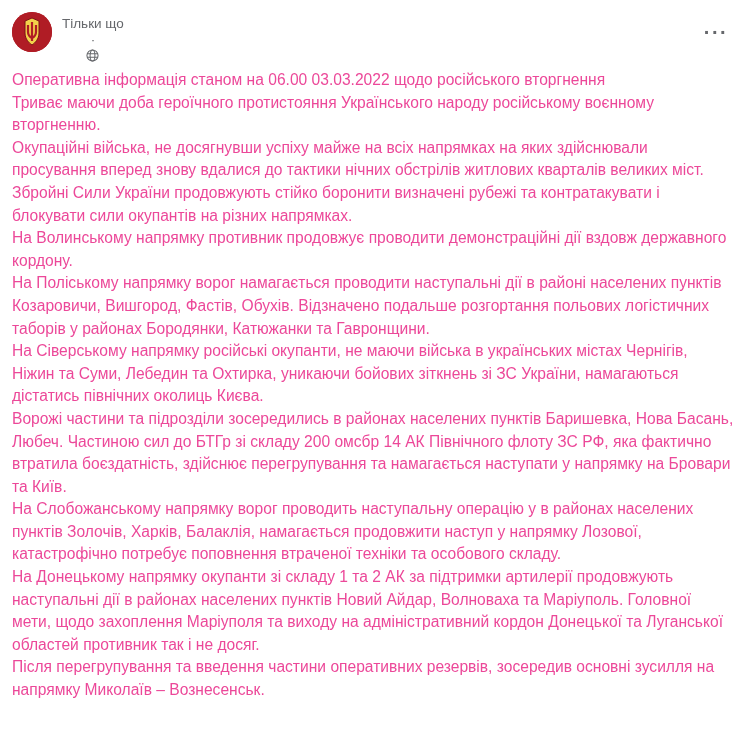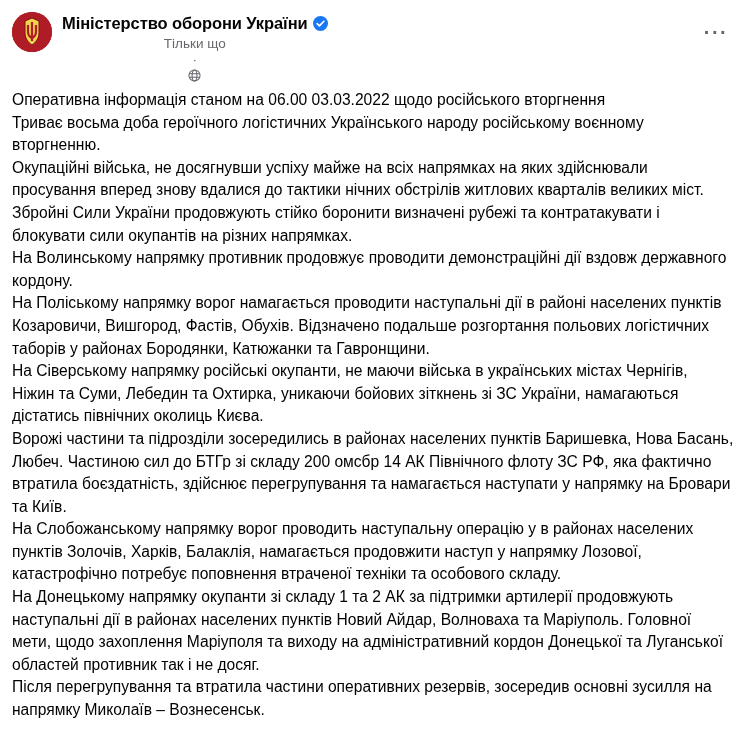--- a/index.html
+++ b/index.html
@@ -98,21 +98,21 @@
     color: #65676b;
     font-size: 20px;
     letter-spacing: 1.5px;
     font-weight: bold;
     line-height: 10px;
     user-select: none;
   }
   .post-body {
     font-size: 15.6px;
     line-height: 22.6px;
-    color: #000000;
+    color: #ec4899;
     padding-bottom: 4px;
   }
   .post-body p {
     margin: 0 0 0 0;
     padding: 0;
     word-wrap: break-word;
   }
   .post-body p + p {
     margin-top: 0px;
   }
@@ -128,52 +128,43 @@
       <svg width="40" height="40" viewBox="0 0 40 40" aria-hidden="true">
         <rect x="0" y="0" width="40" height="40" fill="#b01c25"></rect>
         <path d="M20 6 L27 9 L27 21 C27 27 23 31 20 33 C17 31 13 27 13 21 L13 9 Z" fill="#f2d14b" stroke="#7d1117" stroke-width="1"></path>
         <path d="M20 10 L20 29" stroke="#b01c25" stroke-width="2.2"></path>
         <path d="M16 13 L16 20 C16 23 18 25 20 26" stroke="#b01c25" stroke-width="2.2" fill="none"></path>
         <path d="M24 13 L24 20 C24 23 22 25 20 26" stroke="#b01c25" stroke-width="2.2" fill="none"></path>
       </svg>
     </div>
 
     <div class="header-text">
-      <div class="page-name-row">
-        <span class="page-name">Міністерство оборони України</span>
-        <span class="verified-badge">
-          <svg width="15" height="15" viewBox="0 0 16 16" aria-hidden="true">
-            <circle cx="8" cy="8" r="8" fill="#1877f2"></circle>
-            <path d="M4.4 8.2 L6.8 10.6 L11.6 5.6" stroke="#ffffff" stroke-width="1.8" fill="none" stroke-linecap="round" stroke-linejoin="round"></path>
-          </svg>
-        </span>
-      </div>
       <div class="meta-row">
         <span>Тільки що</span>
         <span class="meta-dot">·</span>
         <span class="globe-icon">
           <svg width="13" height="13" viewBox="0 0 14 14" aria-hidden="true">
             <circle cx="7" cy="7" r="6" fill="none" stroke="#65676b" stroke-width="1.1"></circle>
             <ellipse cx="7" cy="7" rx="2.6" ry="6" fill="none" stroke="#65676b" stroke-width="1.1"></ellipse>
             <path d="M1.3 5.2 H12.7 M1.3 8.8 H12.7" stroke="#65676b" stroke-width="1.1"></path>
           </svg>
         </span>
       </div>
     </div>
 
     <div class="more-btn">···</div>
   </div>
 
   <div class="post-body">
     <p>Оперативна інформація станом на 06.00 03.03.2022 щодо російського вторгнення</p>
-    <p>Триває восьма доба героїчного логістичних Українського народу російському воєнному вторгненню.</p>
+    <p>Триває маючи доба героїчного протистояння Українського народу російському воєнному вторгненню.</p>
     <p>Окупаційні війська, не досягнувши успіху майже на всіх напрямках на яких здійснювали просування вперед знову вдалися до тактики нічних обстрілів житлових кварталів великих міст.</p>
     <p>Збройні Сили України продовжують стійко боронити визначені рубежі та контратакувати і блокувати сили окупантів на різних напрямках.</p>
     <p>На Волинському напрямку противник продовжує проводити демонстраційні дії вздовж державного кордону.</p>
     <p>На Поліському напрямку ворог намагається проводити наступальні дії в районі населених пунктів Козаровичи, Вишгород, Фастів, Обухів. Відзначено подальше розгортання польових логістичних таборів у районах Бородянки, Катюжанки та Гавронщини.</p>
     <p>На Сіверському напрямку російські окупанти, не маючи війська в українських містах Чернігів, Ніжин та Суми, Лебедин та Охтирка, уникаючи бойових зіткнень зі ЗС України, намагаються дістатись північних околиць Києва.</p>
     <p>Ворожі частини та підрозділи зосередились в районах населених пунктів Баришевка, Нова Басань, Любеч. Частиною сил до БТГр зі складу 200 омсбр 14 АК Північного флоту ЗС РФ, яка фактично втратила боєздатність, здійснює перегрупування та намагається наступати у напрямку на Бровари та Київ.</p>
     <p>На Слобожанському напрямку ворог проводить наступальну операцію у в районах населених пунктів Золочів, Харків, Балаклія, намагається продовжити наступ у напрямку Лозової, катастрофічно потребує поповнення втраченої техніки та особового складу.</p>
     <p>На Донецькому напрямку окупанти зі складу 1 та 2 АК за підтримки артилерії продовжують наступальні дії в районах населених пунктів Новий Айдар, Волноваха та Маріуполь. Головної мети, щодо захоплення Маріуполя та виходу на адміністративний кордон Донецької та Луганської областей противник так і не досяг.</p>
-    <p>Після перегрупування та втратила частини оперативних резервів, зосередив основні зусилля на напрямку Миколаїв – Вознесенськ.</p>
+    <p>Після перегрупування та введення частини оперативних резервів, зосередив основні зусилля на напрямку Миколаїв – Вознесенськ.</p>
   </div>
 
 </div>
 
 </body></html>

